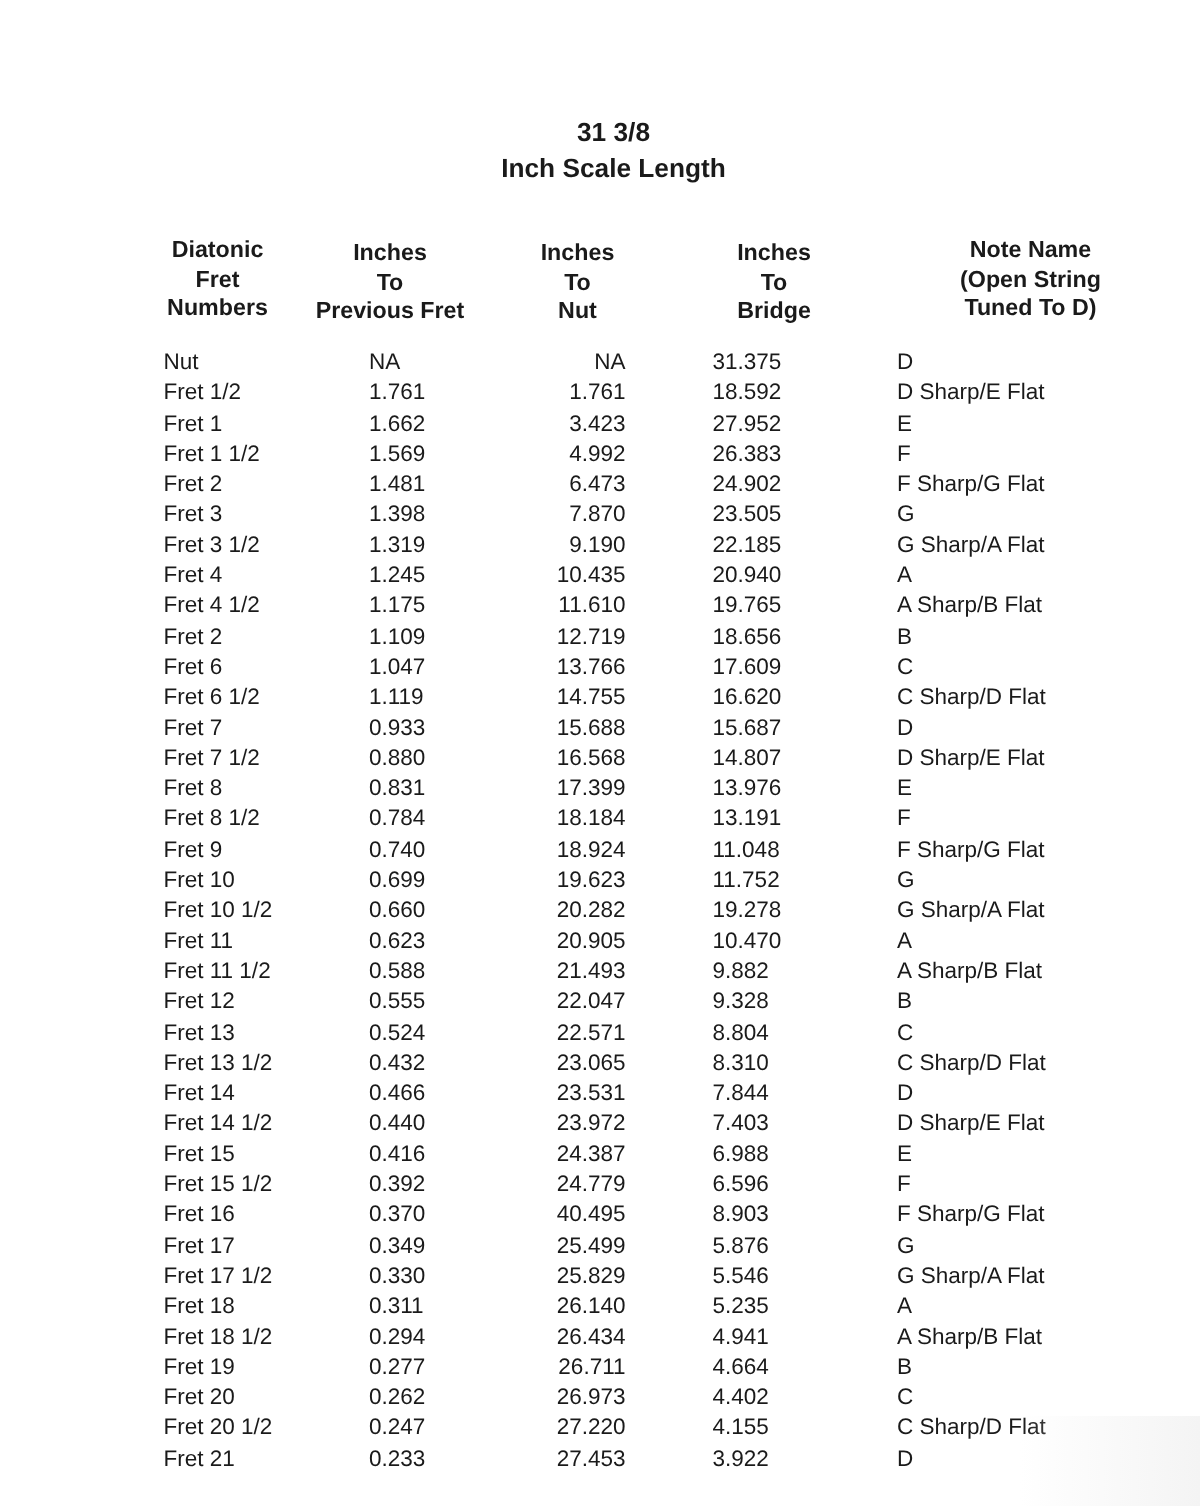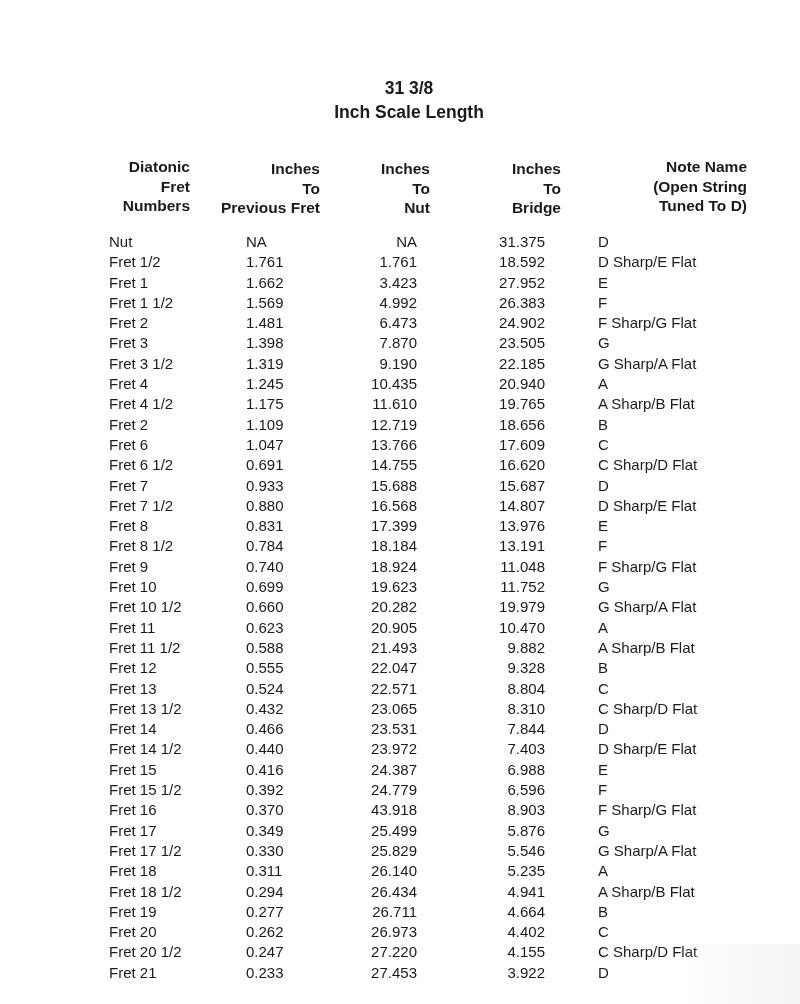--- a/index.html
+++ b/index.html
@@ -33,46 +33,46 @@
     }
     .title-line1 { top: 76px; }
     .title-line2 { top: 100px; }
 
     .col-header {
       position: absolute;
       top: 157px;
       font-weight: bold;
       font-size: 15.5px;
       line-height: 19.5px;
-      text-align: right;
+      text-align: center;
     }
     .col-header div { white-space: nowrap; }
     #h0 { left: 100px; width: 90px; top: 157px; }
     #h1 { left: 200px; width: 120px; top: 159px; }
     #h2 { left: 340px; width: 90px; top: 159px; }
     #h3 { left: 471px; width: 90px; top: 159px; }
-    #h4 { left: 597px; width: 150px; top: 157px; }
+    #h4 { left: 612px; width: 150px; top: 157px; }
 
     .rows {
       position: absolute;
       top: 232px;
       left: 0;
       width: 800px;
     }
     .row {
       position: relative;
       height: 20.3px;
       font-size: 15px;
       line-height: 20.3px;
     }
     .cell { position: absolute; top: 0; white-space: nowrap; }
     .c-fret { left: 109px; }
     .c-prev { left: 246px; width: 60px; text-align: left; }
     .c-nut { left: 340px; width: 77px; text-align: right; }
-    .c-bridge { left: 475px; width: 70px; text-align: right; }
+    .c-bridge { left: 475px; width: 70px; }
     .c-note { left: 598px; }
   </style>
 </head>
 <body>
 
 <div class="title title-line1">31 3/8</div>
 <div class="title title-line2">Inch Scale Length</div>
 
 <div class="col-header" id="h0">
   <div>Diatonic</div>
@@ -173,21 +173,21 @@
     </div>
     <div class="row">
       <span class="cell c-fret">Fret 6</span>
       <span class="cell c-prev">1.047</span>
       <span class="cell c-nut">13.766</span>
       <span class="cell c-bridge">17.609</span>
       <span class="cell c-note">C</span>
     </div>
     <div class="row">
       <span class="cell c-fret">Fret 6 1/2</span>
-      <span class="cell c-prev">0.691</span>
+      <span class="cell c-prev">1.119</span>
       <span class="cell c-nut">14.755</span>
       <span class="cell c-bridge">16.620</span>
       <span class="cell c-note">C Sharp/D Flat</span>
     </div>
     <div class="row">
       <span class="cell c-fret">Fret 7</span>
       <span class="cell c-prev">0.933</span>
       <span class="cell c-nut">15.688</span>
       <span class="cell c-bridge">15.687</span>
       <span class="cell c-note">D</span>
@@ -224,21 +224,21 @@
       <span class="cell c-fret">Fret 10</span>
       <span class="cell c-prev">0.699</span>
       <span class="cell c-nut">19.623</span>
       <span class="cell c-bridge">11.752</span>
       <span class="cell c-note">G</span>
     </div>
     <div class="row">
       <span class="cell c-fret">Fret 10 1/2</span>
       <span class="cell c-prev">0.660</span>
       <span class="cell c-nut">20.282</span>
-      <span class="cell c-bridge">19.979</span>
+      <span class="cell c-bridge">19.278</span>
       <span class="cell c-note">G Sharp/A Flat</span>
     </div>
     <div class="row">
       <span class="cell c-fret">Fret 11</span>
       <span class="cell c-prev">0.623</span>
       <span class="cell c-nut">20.905</span>
       <span class="cell c-bridge">10.470</span>
       <span class="cell c-note">A</span>
     </div>
     <div class="row">
@@ -293,21 +293,21 @@
     <div class="row">
       <span class="cell c-fret">Fret 15 1/2</span>
       <span class="cell c-prev">0.392</span>
       <span class="cell c-nut">24.779</span>
       <span class="cell c-bridge">6.596</span>
       <span class="cell c-note">F</span>
     </div>
     <div class="row">
       <span class="cell c-fret">Fret 16</span>
       <span class="cell c-prev">0.370</span>
-      <span class="cell c-nut">43.918</span>
+      <span class="cell c-nut">40.495</span>
       <span class="cell c-bridge">8.903</span>
       <span class="cell c-note">F Sharp/G Flat</span>
     </div>
     <div class="row">
       <span class="cell c-fret">Fret 17</span>
       <span class="cell c-prev">0.349</span>
       <span class="cell c-nut">25.499</span>
       <span class="cell c-bridge">5.876</span>
       <span class="cell c-note">G</span>
     </div>

